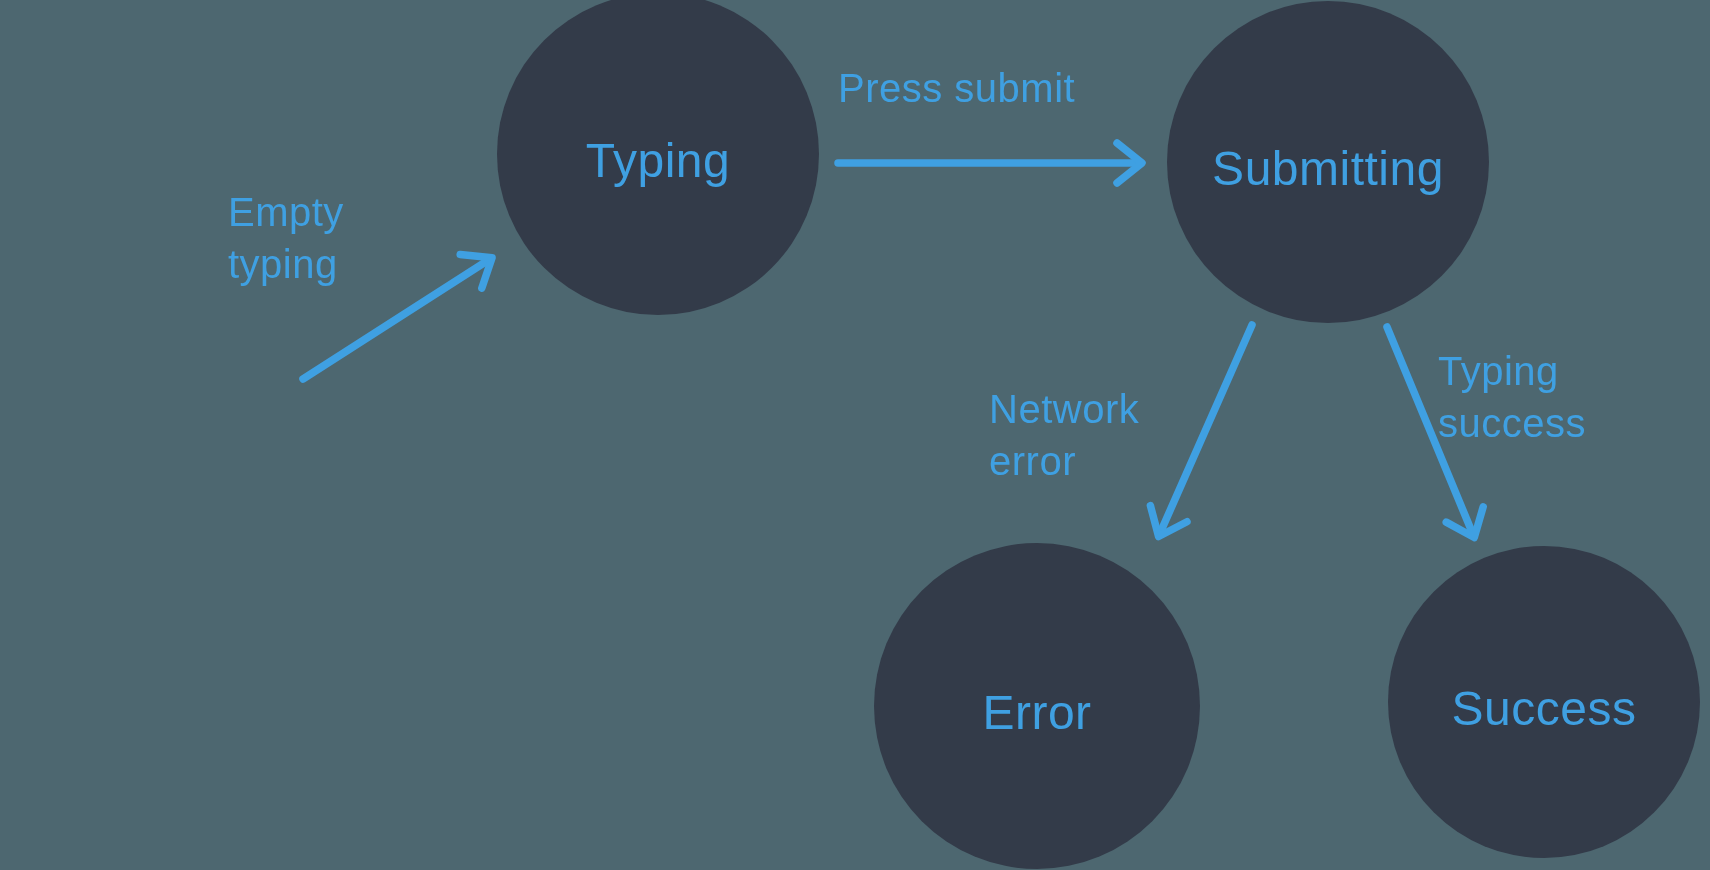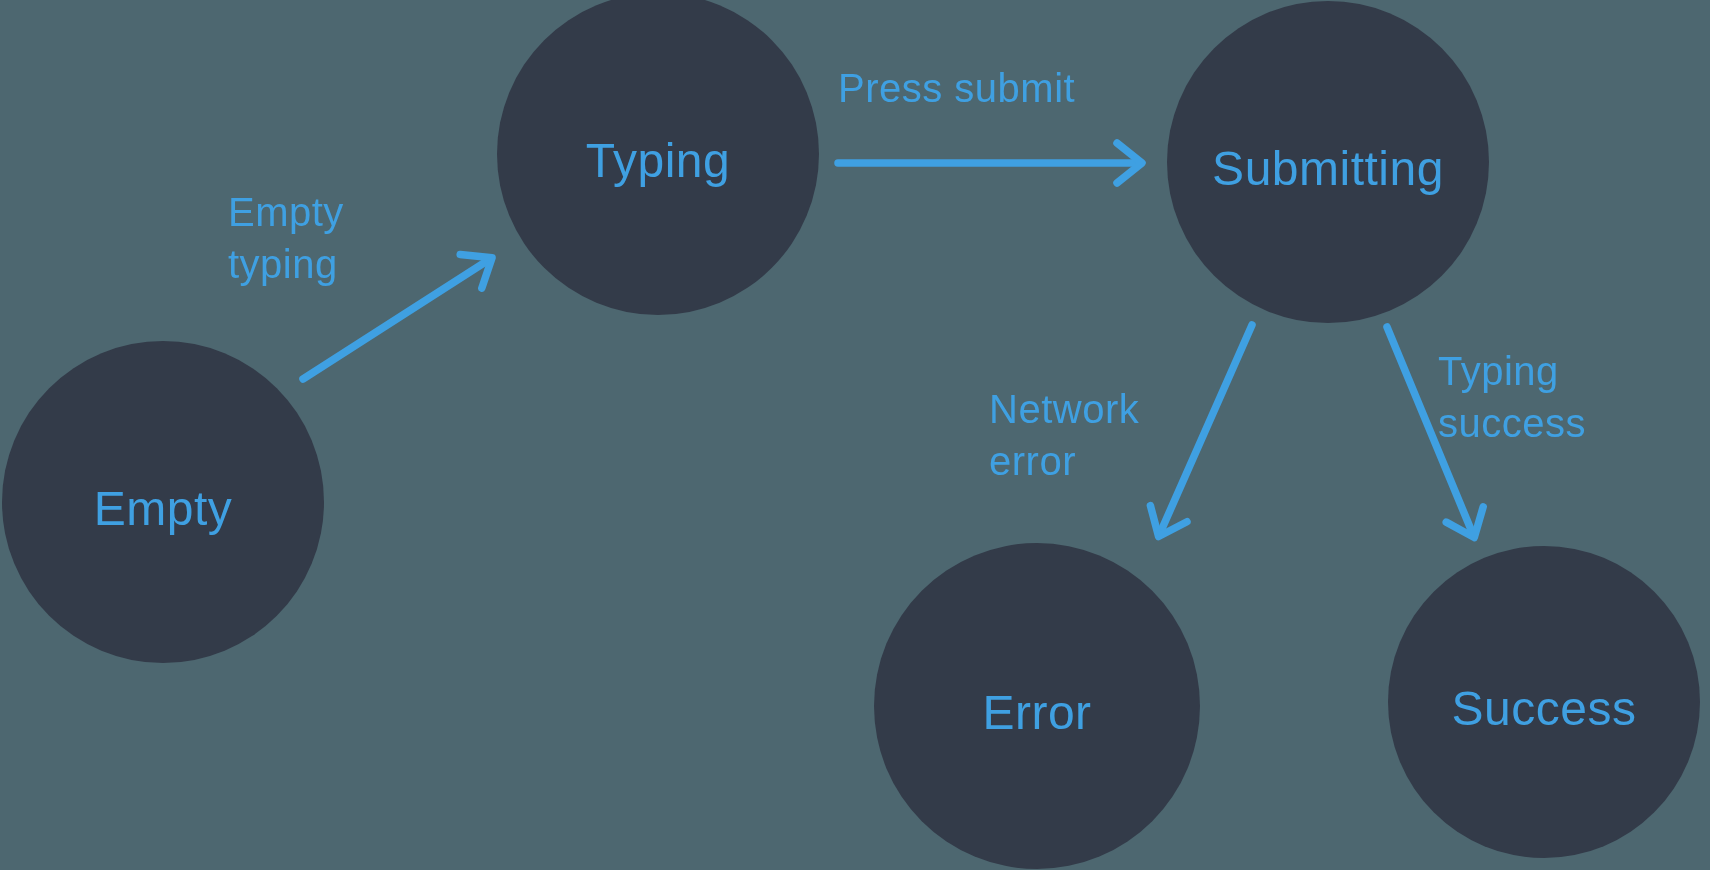--- a/index.html
+++ b/index.html
@@ -81,23 +81,20 @@
       <marker id="arrow-head" markerUnits="userSpaceOnUse" markerWidth="40" markerHeight="58" refX="25" refY="28" orient="auto" overflow="visible">
         <path class="arrow-head-path" d="M6 8 L31 28 L6 48"></path>
       </marker>
     </defs>
     <path class="edge-line" d="M303 379 L487 261" marker-end="url(#arrow-head)"></path>
     <path class="edge-line" d="M838 163 L1136 163" marker-end="url(#arrow-head)"></path>
     <path class="edge-line" d="M1252 325 L1161 531" marker-end="url(#arrow-head)"></path>
     <path class="edge-line" d="M1387 327 L1472 532" marker-end="url(#arrow-head)"></path>
   </svg>
 
-  <div class="node node-empty">
-    <span class="node-label">Empty</span>
-  </div>
 
   <div class="node node-typing">
     <span class="node-label">Typing</span>
   </div>
 
   <div class="node node-submitting">
     <span class="node-label">Submitting</span>
   </div>
 
   <div class="node node-error">

